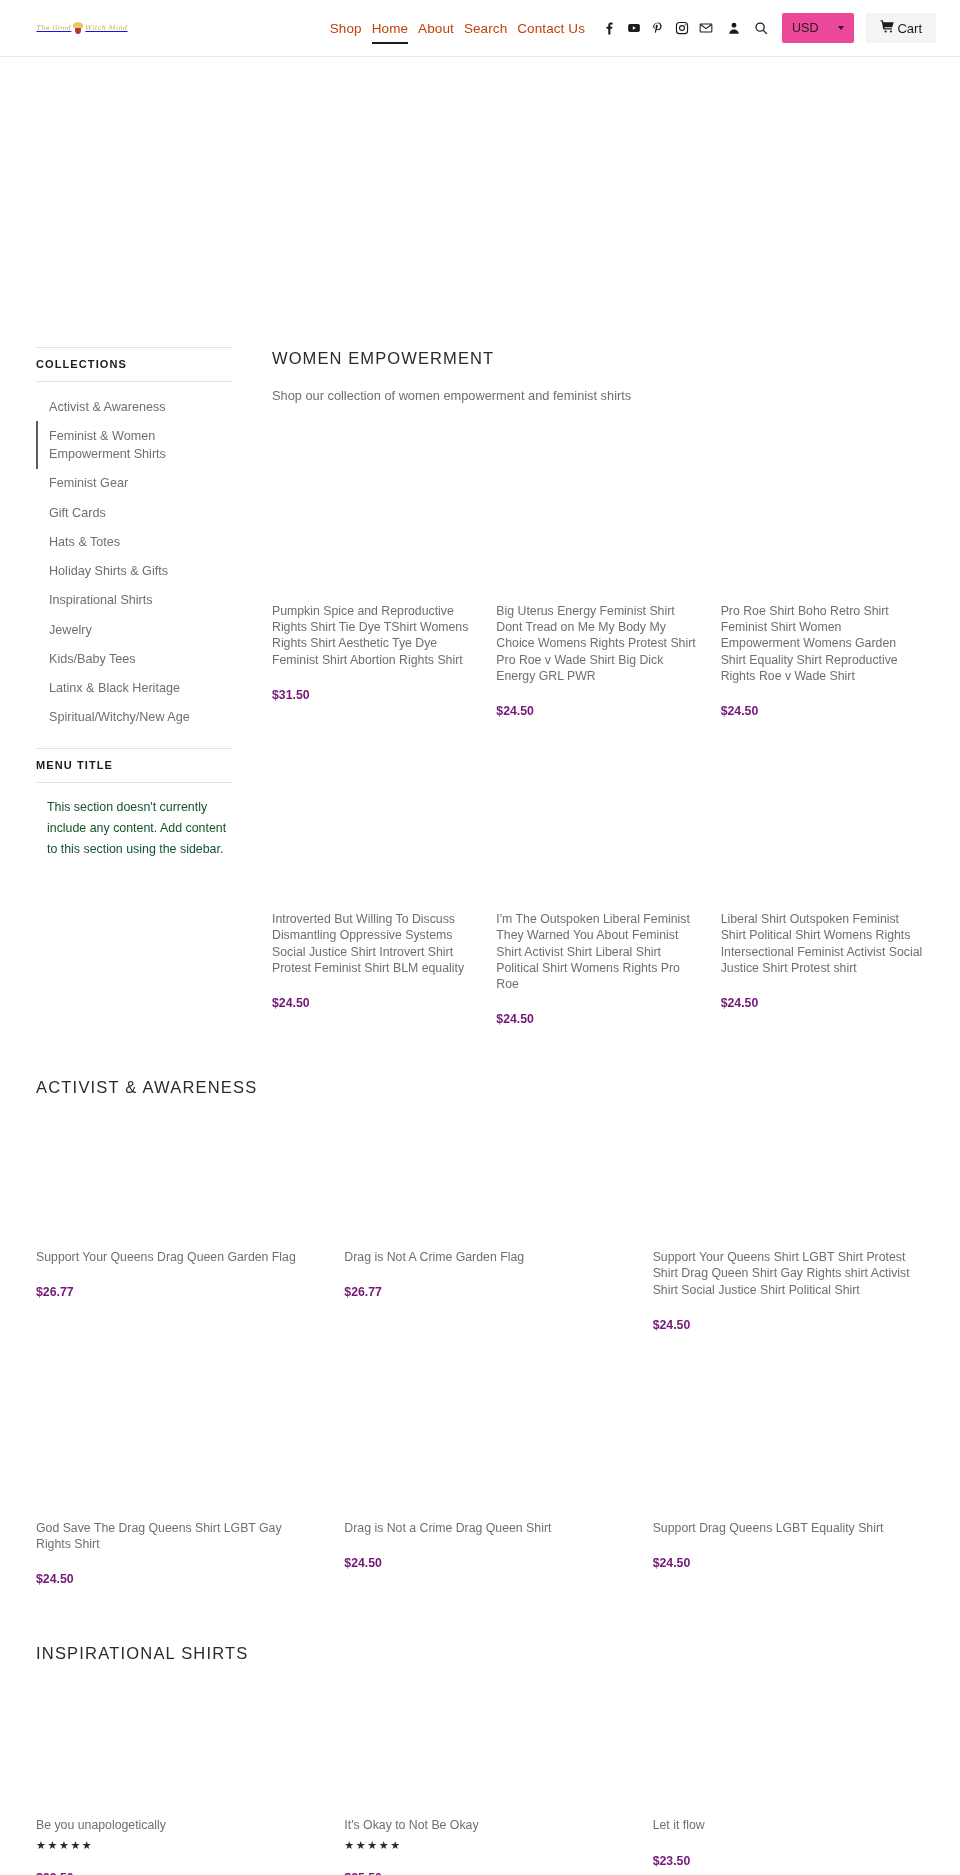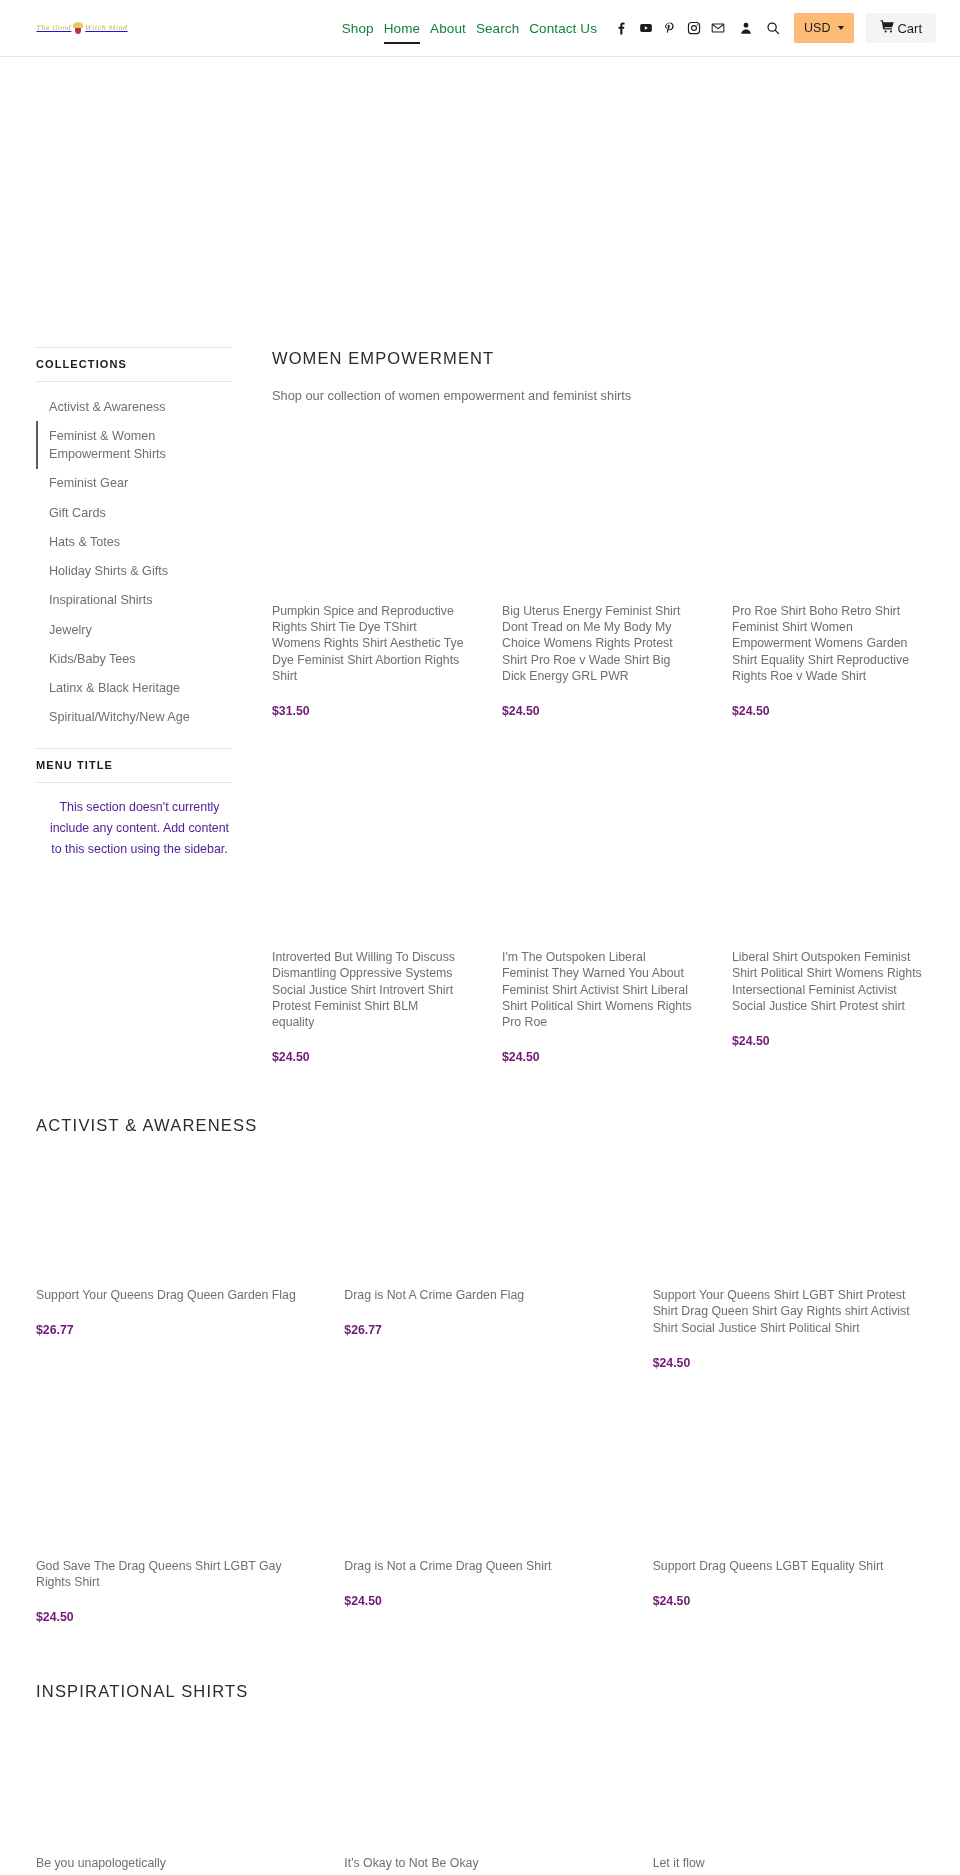--- a/index.html
+++ b/index.html
@@ -68,21 +68,21 @@
     align-items: center;
     gap: 0;
   }
   nav.main-nav {
     display: flex;
     align-items: center;
     gap: 0;
   }
   nav.main-nav a {
     font-size: 13.5px;
-    color: #15803d;
+    color: #c2410c;
     text-decoration: none;
     padding: 4px 5px;
     letter-spacing: .1px;
     white-space: nowrap;
     position: relative;
   }
   nav.main-nav a.active:after {
     content: "";
     position: absolute;
     left: 5px; right: 5px;
@@ -105,28 +105,28 @@
   }
   .social-icons svg, .util-icons svg { display: block; }
   .util-icons {
     display: flex;
     align-items: center;
     gap: 12px;
     margin-left: 13px;
   }
   .currency-select {
     margin-left: 14px;
-    background: #fdba74;
+    background: #ec4899;
     border: none;
     border-radius: 2px;
     height: 30px;
     padding: 0 10px;
     display: flex;
     align-items: center;
-    gap: 8px;
+    gap: 20px;
     font-size: 12.5px;
     color: #1c1c1c;
     cursor: pointer;
   }
   .caret {
     width: 0; height: 0;
     border-left: 3.2px solid transparent;
     border-right: 3.2px solid transparent;
     border-top: 4px solid #1c1c1c;
     display: inline-block;
@@ -188,23 +188,22 @@
   .side-link.active {
     border-left: 2px solid #5c5c5c;
     color: #6f6f6f;
   }
   .side-block-title.second {
     margin-top: 16px;
   }
   .side-note {
     font-size: 12.4px;
     line-height: 1.68;
-    color: #4c1d95;
+    color: #14532d;
     padding: 14px 0 0 11px;
-    text-align: center;
   }
 
   
   .main-col {
     flex: 1 1 auto;
     padding-left: 40px;
     padding-top: 6px;
   }
   .collection-title {
     font-size: 16.5px;
@@ -218,21 +217,20 @@
     color: #6f6f6f;
     margin-top: 20px;
   }
 
   .product-grid {
     display: grid;
     grid-template-columns: repeat(3, 1fr);
     column-gap: 21px;
     row-gap: 0;
     margin-top: 14px;
-    gap: 38px;
   }
   .product-card { display: block; text-decoration: none; }
   .product-thumb {
     width: 100%;
     height: 178px;
     background: #ffffff;
   }
   .product-title {
     font-size: 12.3px;
     line-height: 1.32;

